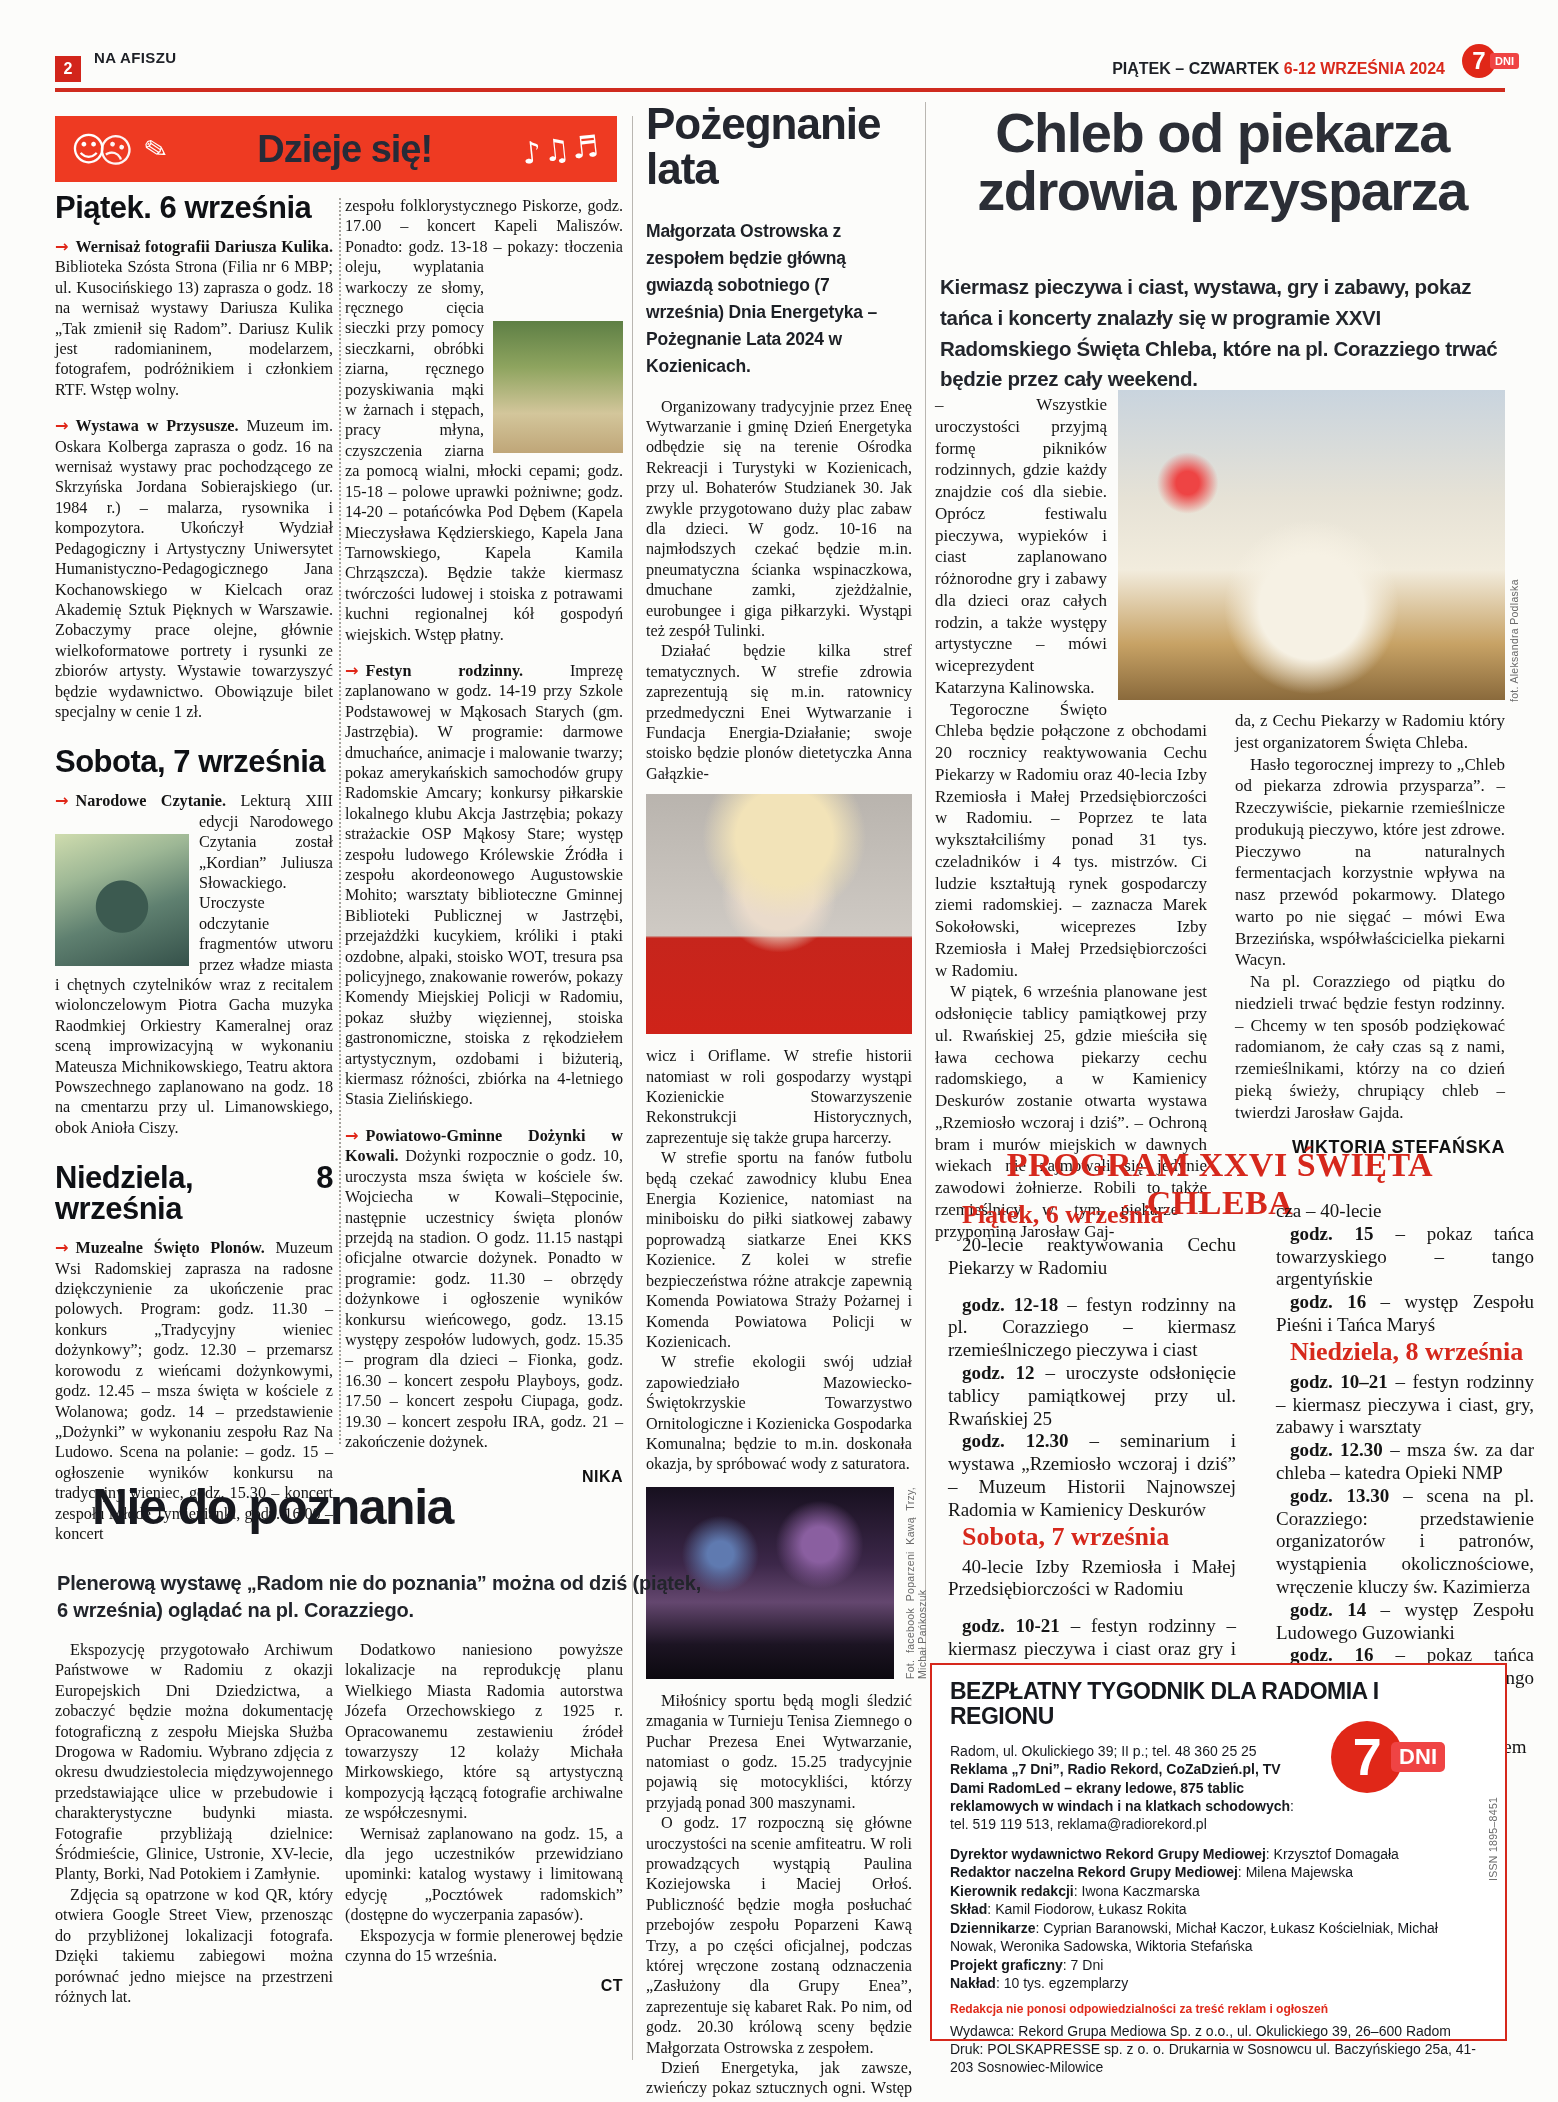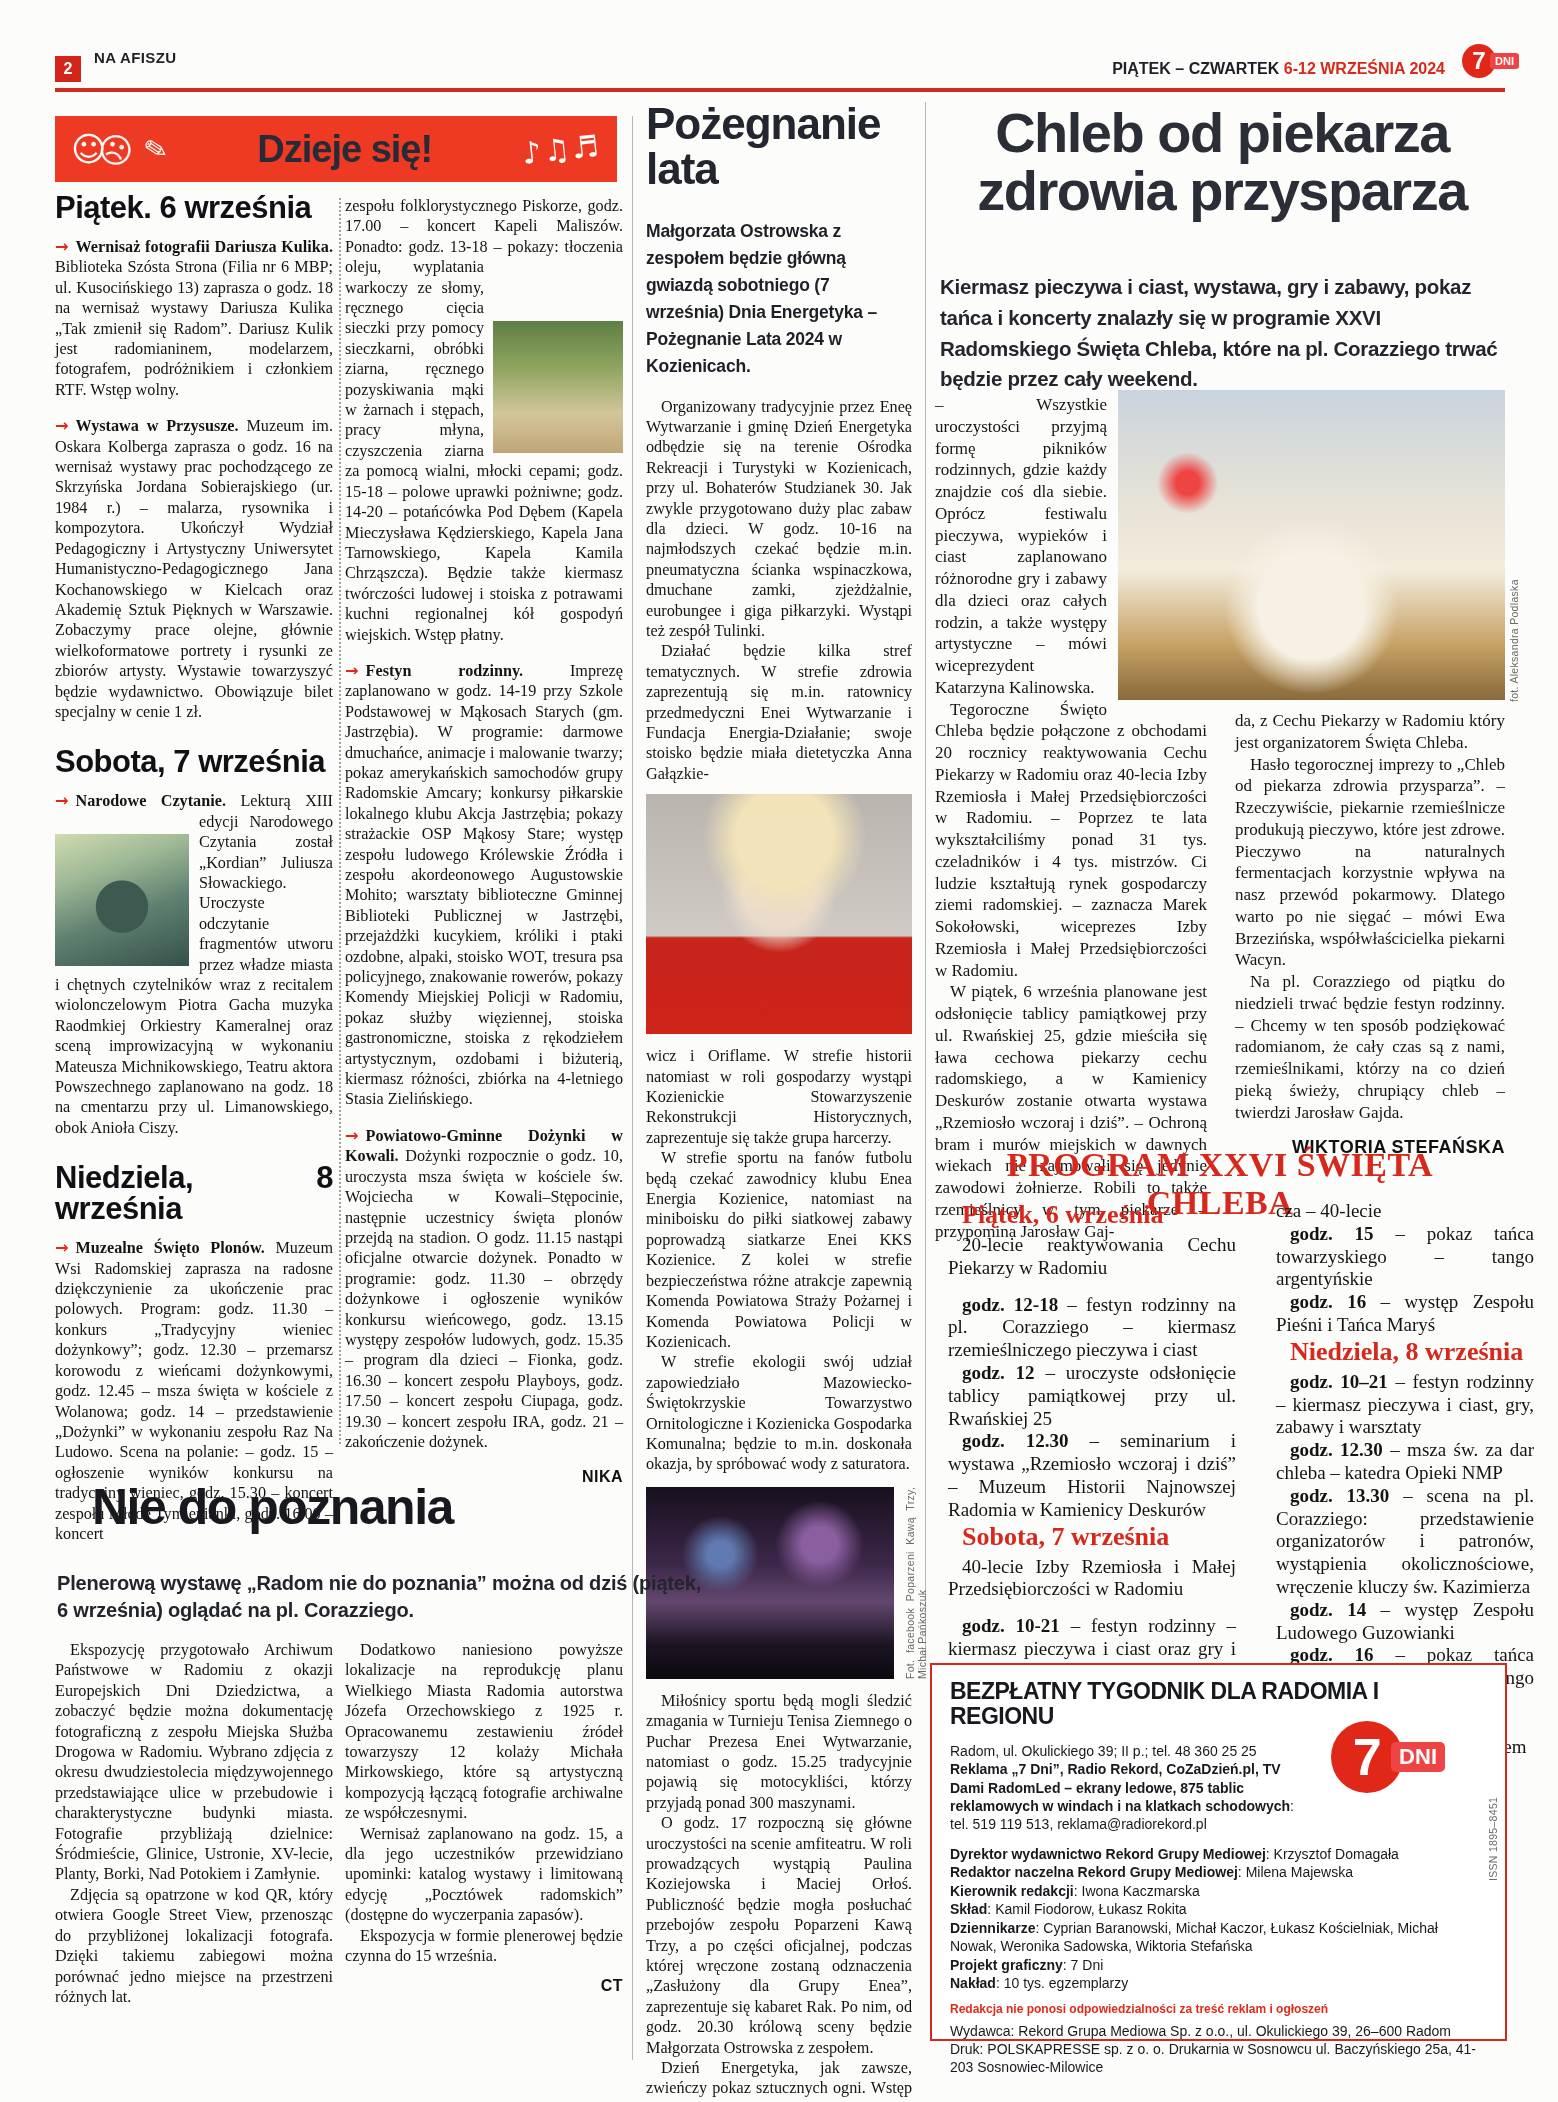--- a/index.html
+++ b/index.html
@@ -153,21 +153,21 @@
       <span class="arrow">→</span><b class="lead">Powiatowo-Gminne Dożynki w Kowali.</b>
       <span>Dożynki rozpocznie o godz. 10, uroczysta msza święta w kościele św. Wojciecha w Kowali–Stępocinie, następnie uczestnicy święta plonów przejdą na stadion. O godz. 11.15 nastąpi oficjalne otwarcie dożynek. Ponadto w programie: godz. 11.30 – obrzędy dożynkowe i ogłoszenie wyników konkursu wieńcowego, godz. 13.15 występy zespołów ludowych, godz. 15.35 – program dla dzieci – Fionka, godz. 16.30 – koncert zespołu Playboys, godz. 17.50 – koncert zespołu Ciupaga, godz. 19.30 – koncert zespołu IRA, godz. 21 – zakończenie dożynek.</span>
     </p>
     <div class="byline">NIKA</div>
   </div>
 
   <div class="abs bodycol" style="left:646px;top:102px;width:266px;">
     <div class="poz-title">Pożegnanie lata</div>
     <div class="poz-lead">Małgorzata Ostrowska z zespołem będzie główną gwiazdą sobotniego (7 września) Dnia Energetyka – Pożegnanie Lata 2024 w Kozienicach.</div>
     <p class="poz-p ind">Organizowany tradycyjnie przez Eneę Wytwarzanie i gminę Dzień Energetyka odbędzie się na terenie Ośrodka Rekreacji i Turystyki w Kozienicach, przy ul. Bohaterów Studzianek 30. Jak zwykle przygotowano duży plac zabaw dla dzieci. W godz. 10-16 na najmłodszych czekać będzie m.in. pneumatyczna ścianka wspinaczkowa, dmuchane zamki, zjeżdżalnie, eurobungee i giga piłkarzyki. Wystąpi też zespół Tulinki.</p>
-    <p class="poz-p ind">Działać będzie kilka stref tematycznych. W strefie zdrowia zaprezentują się m.in. ratownicy przedmedyczni Enei Wytwarzanie i Fundacja Energia-Działanie; swoje stoisko będzie miała dietetyczka Anna Gałązkie-</p>
+    <p class="poz-p ind">Działać będzie kilka stref tematycznych. W strefie zdrowia zaprezentują się m.in. ratownicy przedmedyczni Enei Wytwarzanie i Fundacja Energia-Działanie; swoje stoisko będzie plonów dietetyczka Anna Gałązkie-</p>
     <span class="ph ph-portrait"></span>
     <p class="poz-p">wicz i Oriflame. W strefie historii natomiast w roli gospodarzy wystąpi Kozienickie Stowarzyszenie Rekonstrukcji Historycznych, zaprezentuje się także grupa harcerzy.</p>
     <p class="poz-p ind">W strefie sportu na fanów futbolu będą czekać zawodnicy klubu Enea Energia Kozienice, natomiast na miniboisku do piłki siatkowej zabawy poprowadzą siatkarze Enei KKS Kozienice. Z kolei w strefie bezpieczeństwa różne atrakcje zapewnią Komenda Powiatowa Straży Pożarnej i Komenda Powiatowa Policji w Kozienicach.</p>
     <p class="poz-p ind">W strefie ekologii swój udział zapowiedziało Mazowiecko-Świętokrzyskie Towarzystwo Ornitologiczne i Kozienicka Gospodarka Komunalna; będzie to m.in. doskonała okazja, by spróbować wody z saturatora.</p>
     <div style="position:relative;margin:12px 0;">
       <span class="ph ph-concert"></span>
       <span class="vcap" style="position:absolute;right:-16px;top:0;height:192px;">Fot. facebook Poparzeni Kawą Trzy, Michał Pańkoszuk</span>
     </div>
     <p class="poz-p ind">Miłośnicy sportu będą mogli śledzić zmagania w Turnieju Tenisa Ziemnego o Puchar Prezesa Enei Wytwarzanie, natomiast o godz. 15.25 tradycyjnie pojawią się motocykliści, którzy przyjadą ponad 300 maszynami.</p>
     <p class="poz-p ind">O godz. 17 rozpoczną się główne uroczystości na scenie amfiteatru. W roli prowadzących wystąpią Paulina Koziejowska i Maciej Orłoś. Publiczność będzie mogła posłuchać przebojów zespołu Poparzeni Kawą Trzy, a po części oficjalnej, podczas której wręczone zostaną odznaczenia „Zasłużony dla Grupy Enea”, zaprezentuje się kabaret Rak. Po nim, od godz. 20.30 królową sceny będzie Małgorzata Ostrowska z zespołem.</p>

